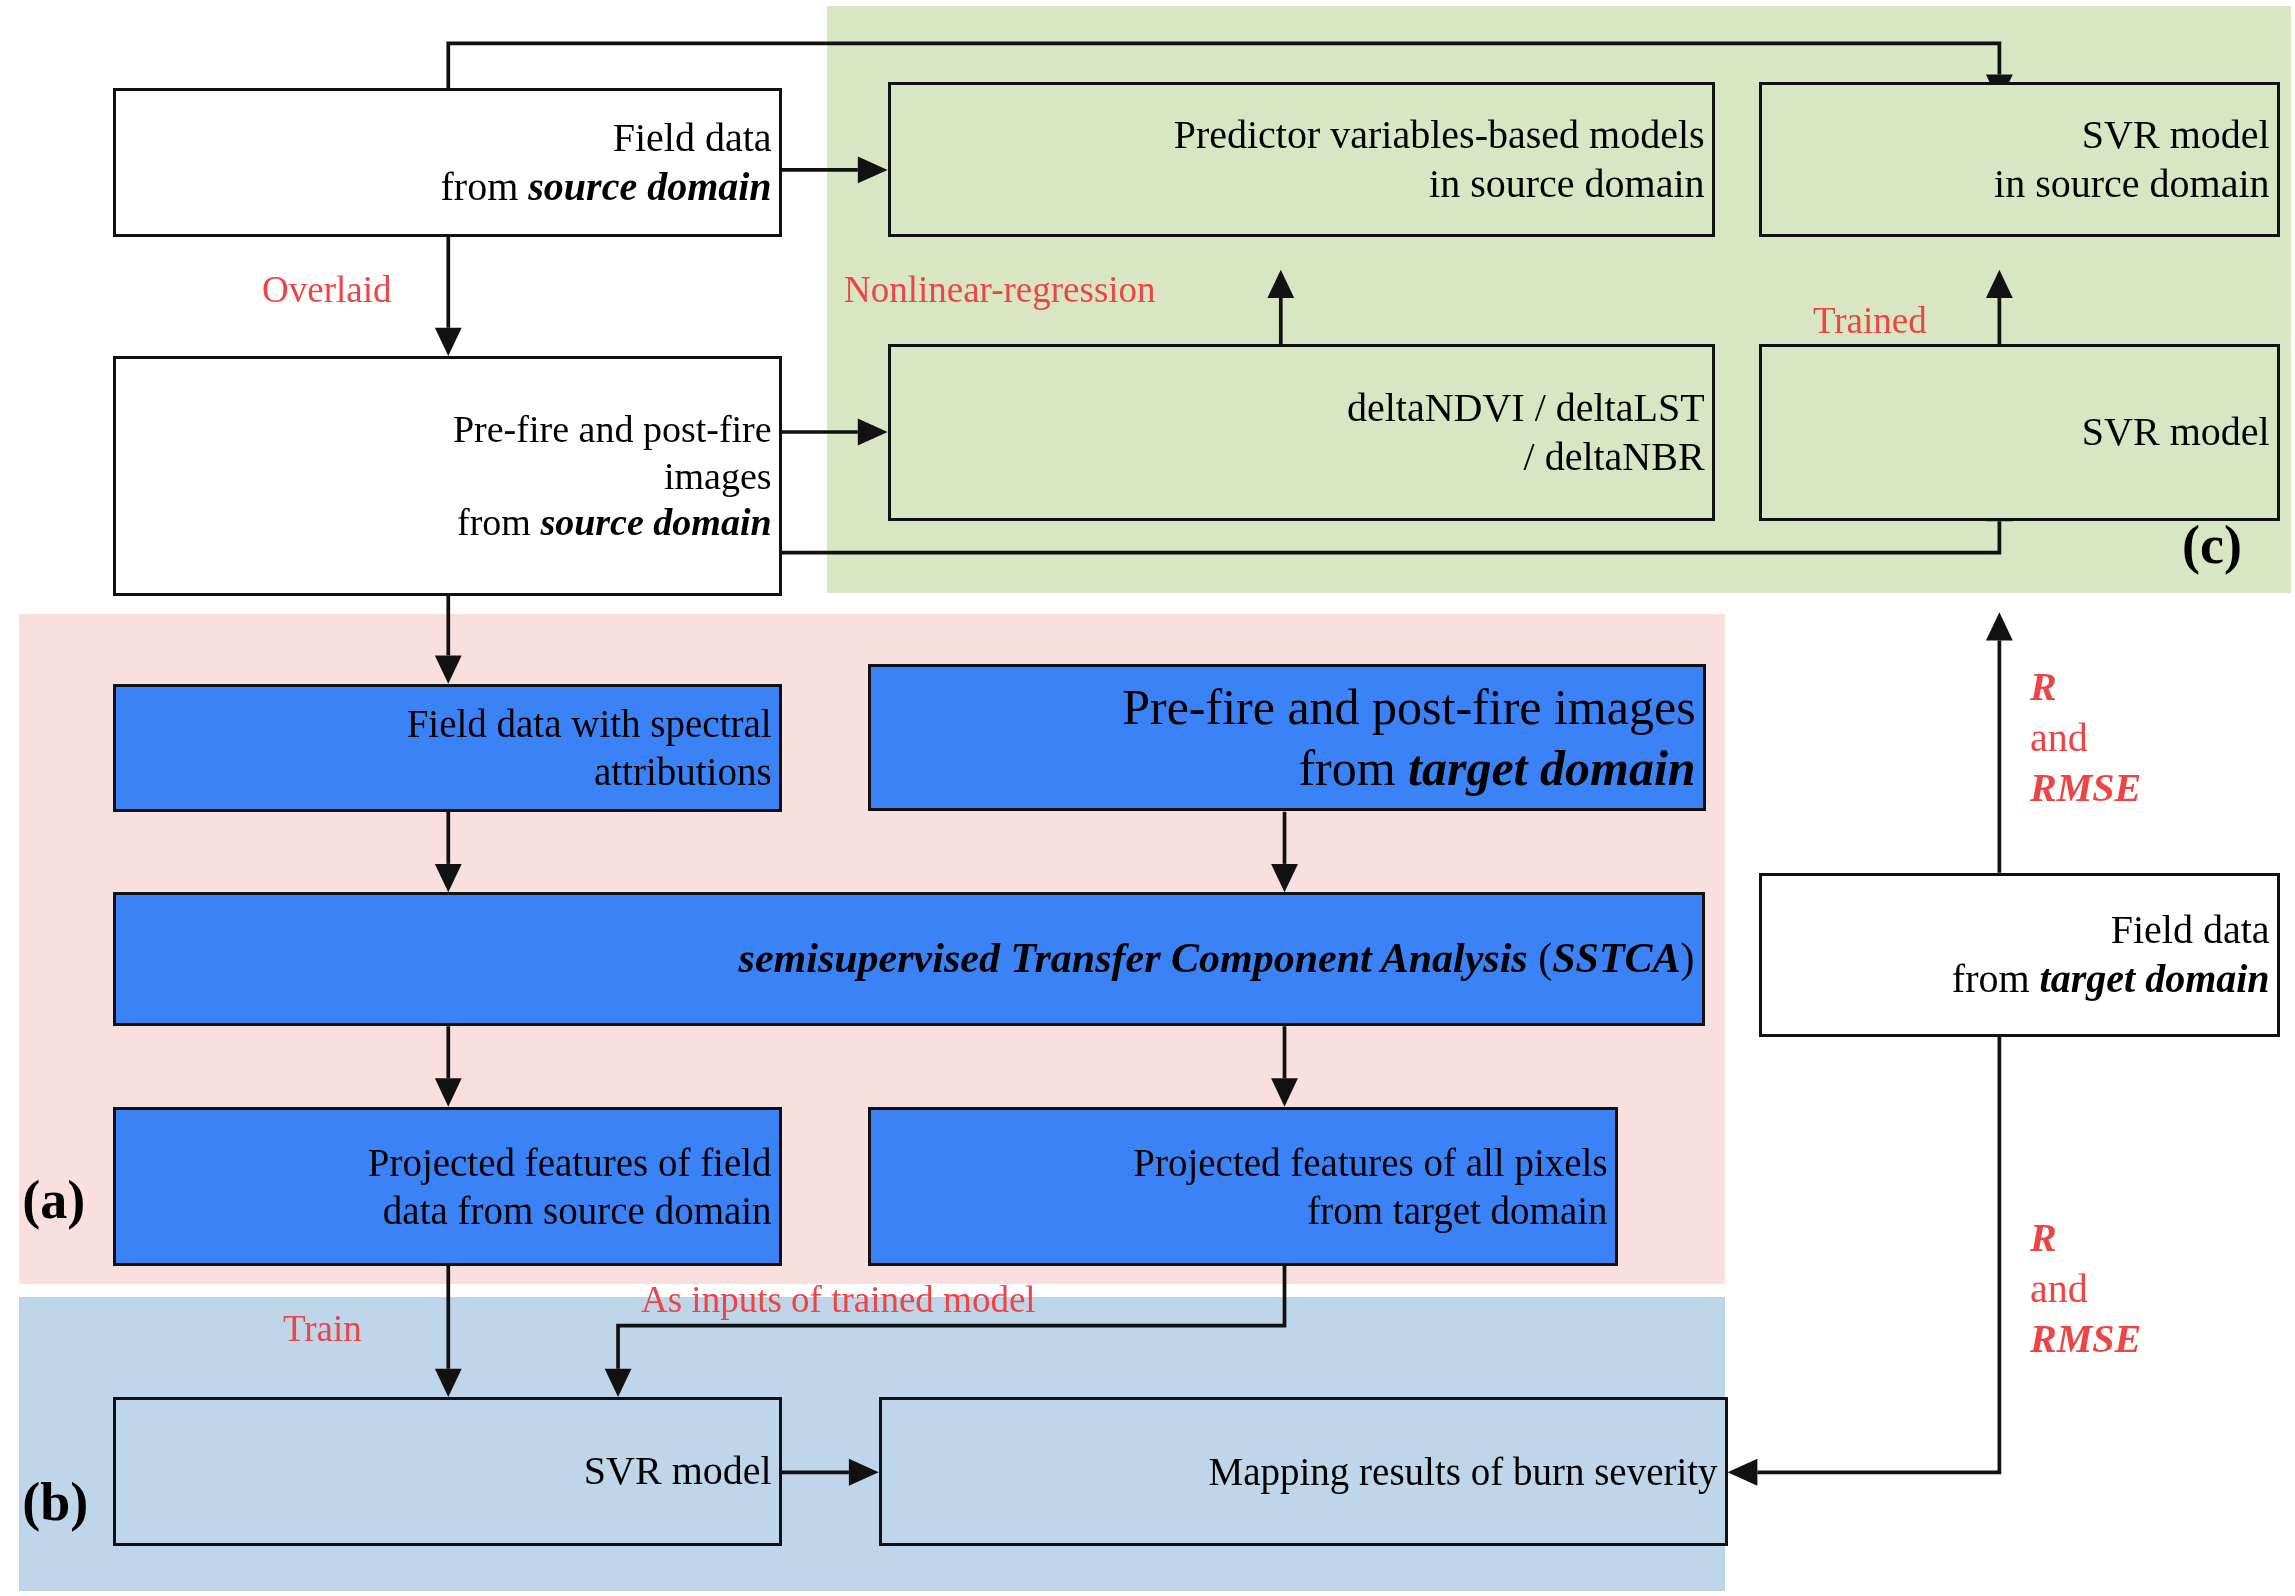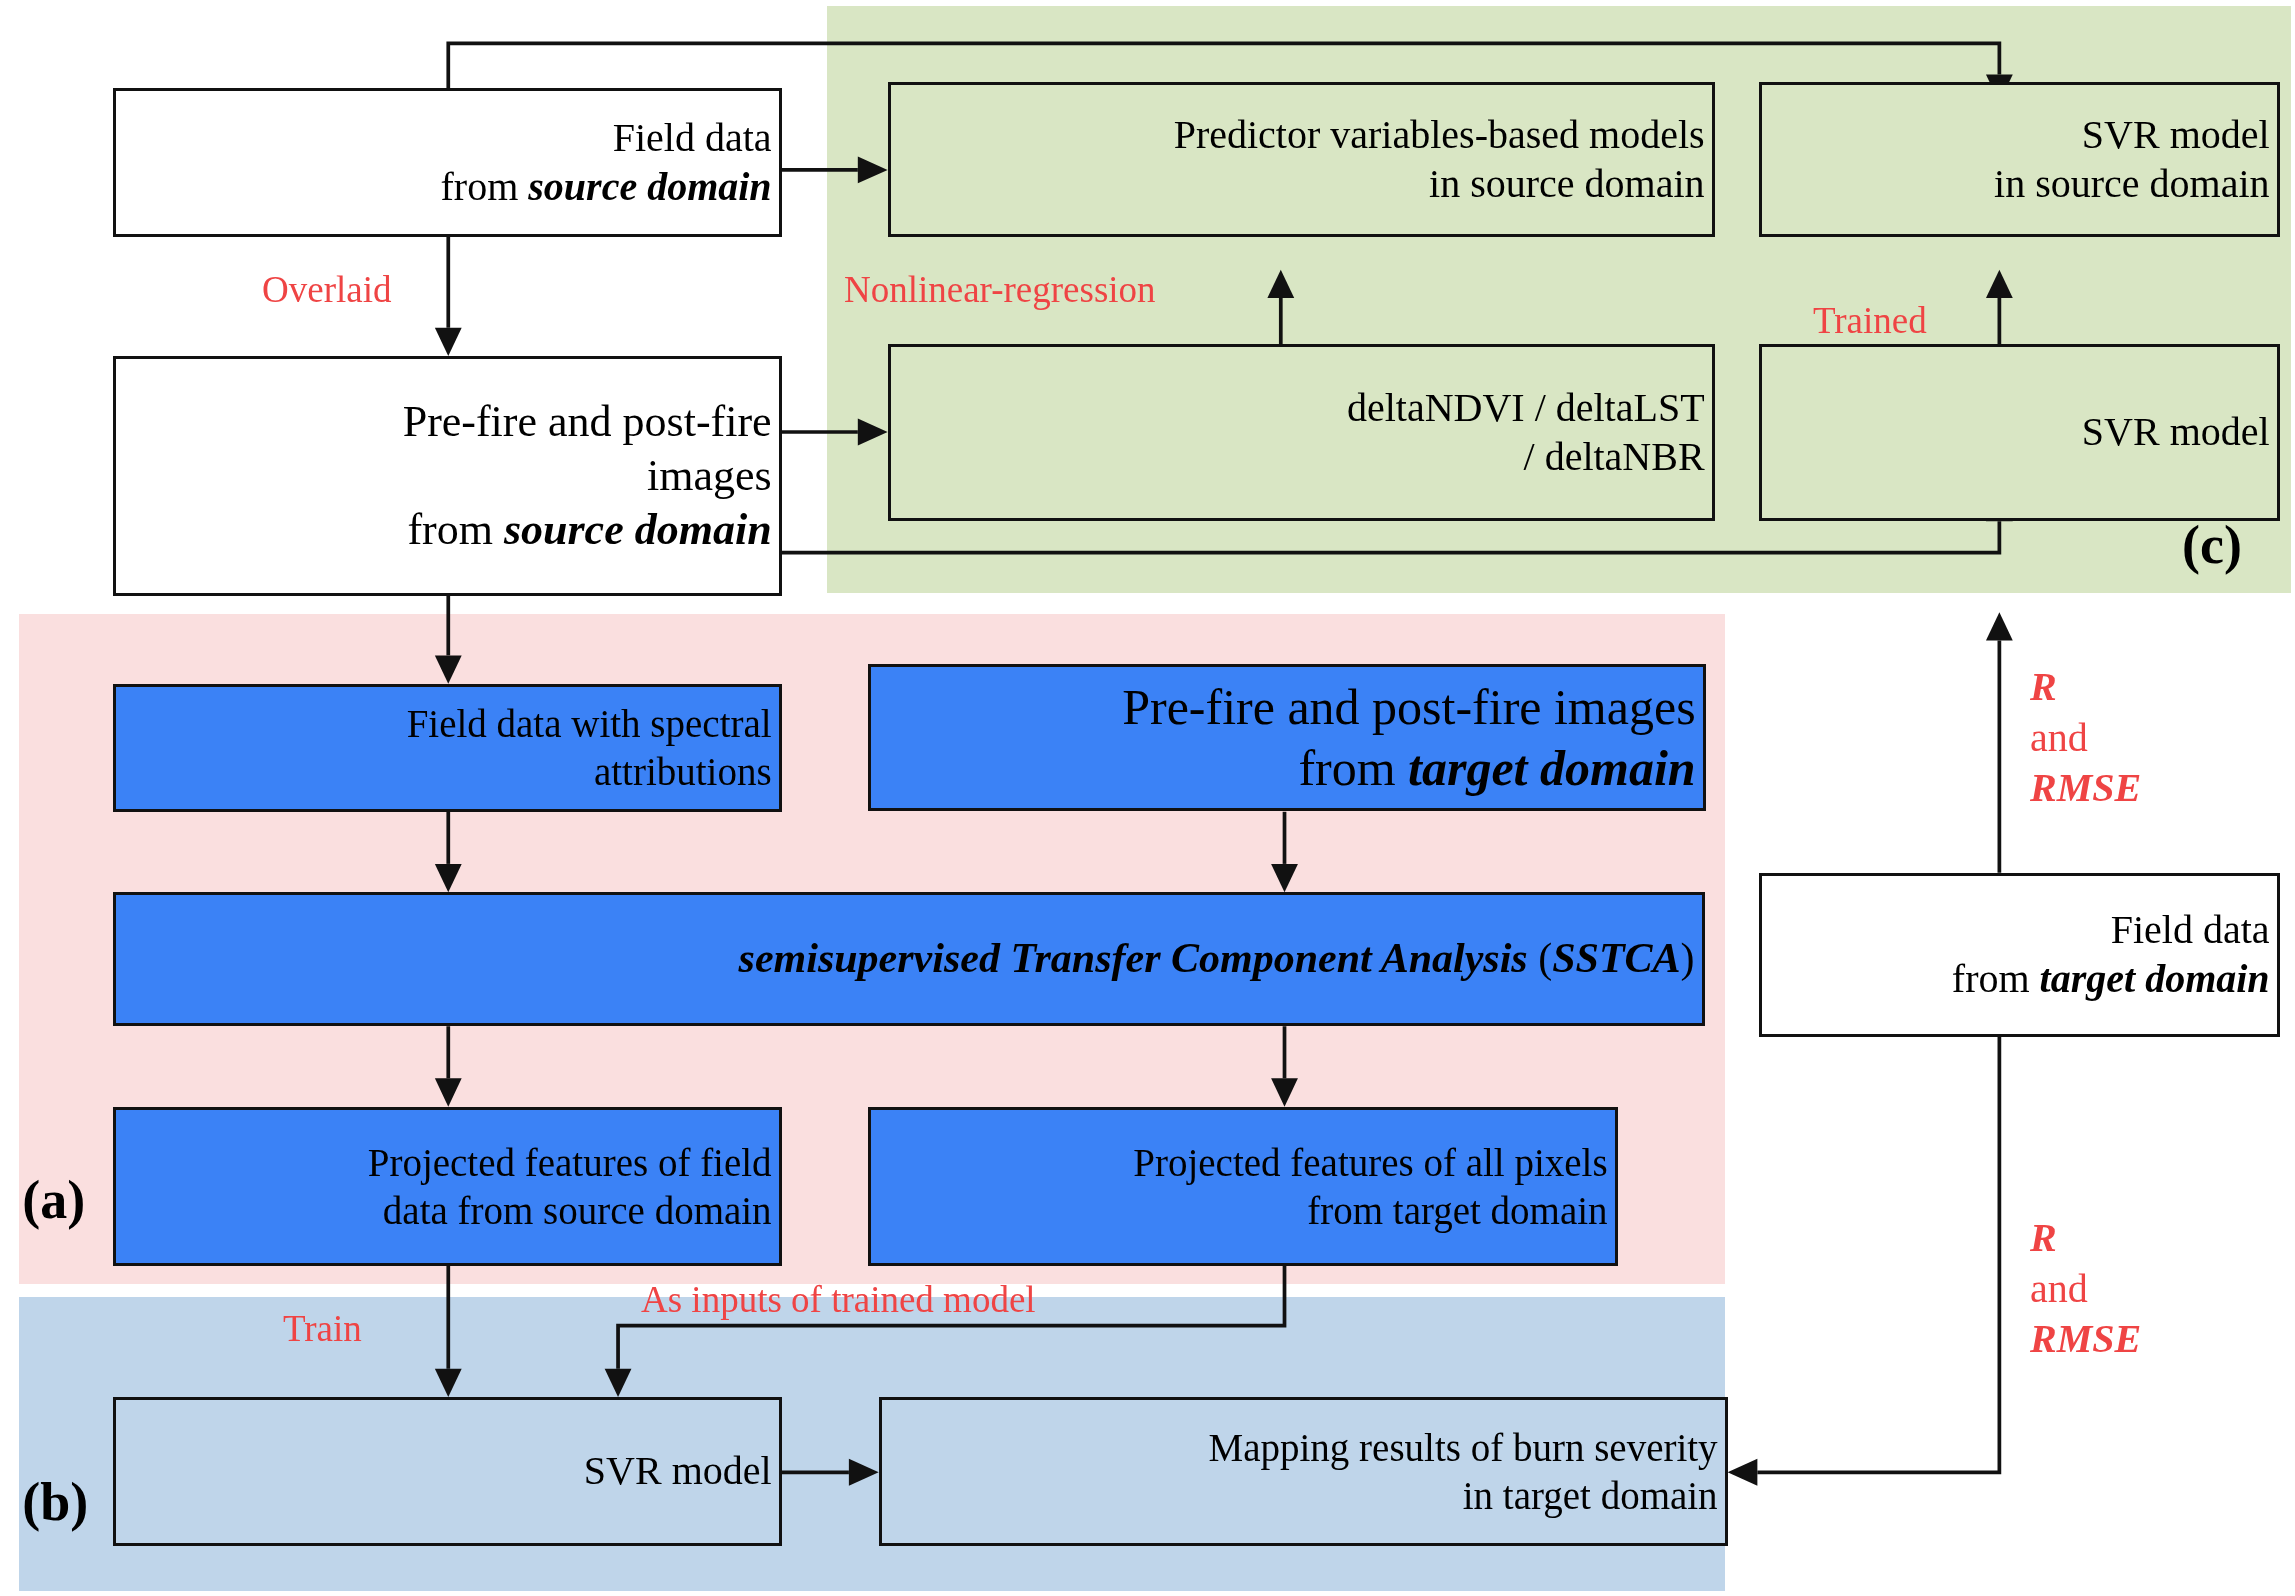--- a/index.html
+++ b/index.html
@@ -113,21 +113,21 @@
     </div>
   </div>
 
   <div class="box green" style="left:1759px;top:82px;width:521px;height:155px;font-size:40px;">
     <div class="txt">
       <div>SVR model</div>
       <div>in source domain</div>
     </div>
   </div>
 
-  <div class="box white" style="left:113px;top:356px;width:669px;height:240px;font-size:44px;">
+  <div class="box white" style="left:113px;top:356px;width:669px;height:240px;font-size:38px;">
     <div class="txt">
       <div>Pre-fire and post-fire</div>
       <div>images</div>
       <div><span>from </span><b class="it">source domain</b></div>
     </div>
   </div>
 
   <div class="box green" style="left:888px;top:344px;width:827px;height:177px;font-size:40px;">
     <div class="txt">
       <div>deltaNDVI / deltaLST</div>
@@ -177,21 +177,20 @@
 
   <div class="box blue" style="left:113px;top:1397px;width:669px;height:149px;font-size:40px;">
     <div class="txt">
       <div>SVR model</div>
     </div>
   </div>
 
   <div class="box blue" style="left:879px;top:1397px;width:849px;height:149px;font-size:39px;">
     <div class="txt">
       <div>Mapping results of burn severity</div>
-      <div>in target domain</div>
     </div>
   </div>
 
   <div class="box white" style="left:1759px;top:873px;width:521px;height:164px;font-size:40px;">
     <div class="txt">
       <div>Field data</div>
       <div><span>from </span><b class="it">target domain</b></div>
     </div>
   </div>
 

